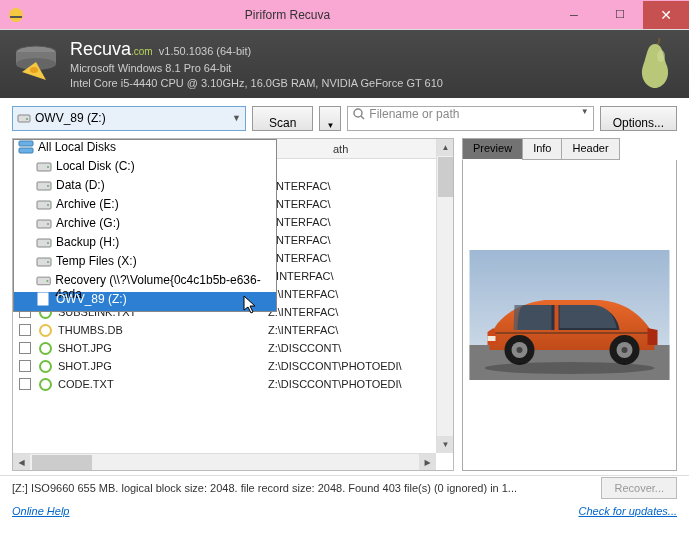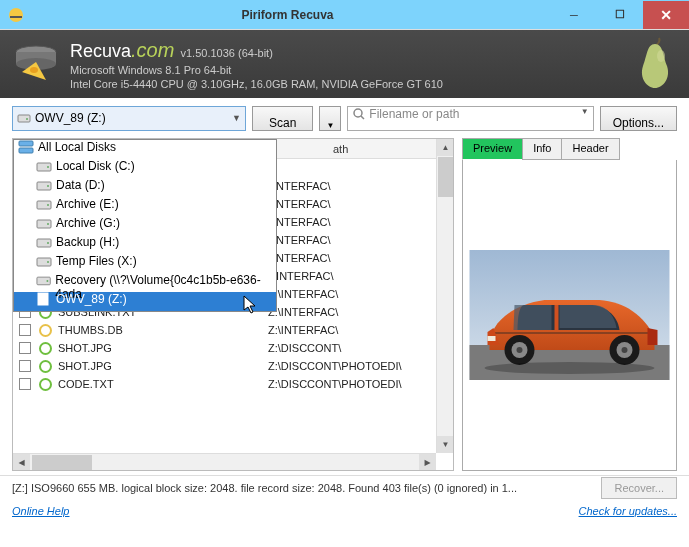--- a/index.html
+++ b/index.html
@@ -1,27 +1,27 @@
 <!DOCTYPE html>
 <html><head>
 <meta charset="utf-8">
 <style>
 * { box-sizing: border-box; margin: 0; padding: 0; font-family: "Segoe UI", Tahoma, sans-serif; }
 body { width: 689px; height: 547px; background: #fff; overflow: hidden; }
-.titlebar { height: 30px; background: #7dd3fc; display: flex; align-items: center; border-bottom: 1px solid #ddd; font-weight: bold; }
+.titlebar { height: 30px; background: #f9a8d4; display: flex; align-items: center; border-bottom: 1px solid #ddd; }
 .title-logo { width: 16px; height: 16px; margin-left: 8px; }
 .title-text { flex: 1; text-align: center; font-size: 12px; color: #333; }
 .win-btns { display: flex; }
 .win-btn { width: 46px; height: 28px; display: flex; align-items: center; justify-content: center; font-size: 11px; color: #333; }
 .win-btn.close { background: #c75050; color: #fff; font-size: 14px; }
 .header { height: 68px; background: linear-gradient(to bottom, #4a4a4a, #3a3a3a); display: flex; align-items: center; padding: 8px 12px; position: relative; }
 .header-icon { width: 48px; height: 48px; margin-right: 10px; }
 .header-text { color: #ccc; font-size: 11px; line-height: 1.3; }
 .brand { font-size: 18px; color: #fff; }
-.brand-com { color: #b8d25a; font-size: 20px; font-style: italic; }
+.brand-com { color: #b8d25a; font-size: 10px; }
 .pear { position: absolute; right: 12px; top: 6px; width: 44px; height: 54px; }
 .toolbar { height: 40px; padding: 6px 12px; display: flex; align-items: center; gap: 6px; }
 .combo { width: 234px; height: 25px; border: 1px solid #6ea6d8; background: #e8f0fa; display: flex; align-items: center; font-size: 12px; padding: 0 4px; }
 .combo-icon { width: 14px; height: 14px; margin-right: 4px; }
 .combo-arrow { margin-left: auto; color: #555; font-size: 9px; }
 .btn { height: 25px; border: 1px solid #999; background: linear-gradient(to bottom,#f8f8f8,#e4e4e4); font-size: 12px; padding: 0 12px; display: flex; align-items: flex-end; }
 .btn.scan { padding: 0 16px; }
 .btn.dd { width: 22px; padding: 0; justify-content: center; font-size: 8px; }
 .search { flex: 1; height: 25px; border: 1px solid #aaa; background: #fff; display: flex; align-items: flex-start; padding: 0 4px; font-size: 12px; color: #888; }
 .search-icon { width: 14px; height: 14px; margin-right: 3px; }
@@ -46,21 +46,21 @@
 .vscroll-arrow { position: absolute; width: 17px; height: 17px; background: #e0e0e0; display: flex; align-items: center; justify-content: center; font-size: 8px; color: #555; }
 .dropdown { position: absolute; left: 0; top: 0; width: 264px; background: #fff; border: 1px solid #888; z-index: 10; font-size: 12px; }
 .dd-item { height: 19px; display: flex; align-items: flex-start; padding-left: 4px; }
 .dd-item.indent { padding-left: 22px; }
 .dd-item.sel { background: #2d7fd3; color: #fff; }
 .dd-icon { width: 16px; height: 14px; margin-right: 4px; }
 .cursor { position: absolute; left: 230px; top: 156px; z-index: 20; width: 16px; height: 20px; }
 .right { width: 215px; display: flex; flex-direction: column; }
 .tabs { display: flex; height: 22px; font-size: 11px; }
 .tab { padding: 3px 10px; border: 1px solid #aaa; background: #f0f0f0; margin-right: -1px; }
-.tab.active { background: #22c55e; border-bottom-color: #fff; }
+.tab.active { background: #737373; border-bottom-color: #fff; }
 .preview-pane { flex: 1; border: 1px solid #aaa; border-top: none; background: #fff; display: flex; align-items: center; justify-content: center; padding: 4px; }
 .preview-img { width: 100%; height: 130px; }
 .status { height: 24px; padding: 9px 12px; font-size: 11px; color: #333; display: flex; align-items: center; border-top: 1px solid #ddd; }
 .recover-btn { margin-left: auto; height: 22px; border: 1px solid #bbb; background: #f0f0f0; padding: 0 12px; font-size: 11px; color: #999; }
 .footer { height: 24px; padding: 0 12px; display: flex; align-items: center; font-size: 11px; }
 .link { color: #0066cc; text-decoration: underline; font-style: italic; }
 .link.right-link { margin-left: auto; }
 </style>
 </head>
 <body>

